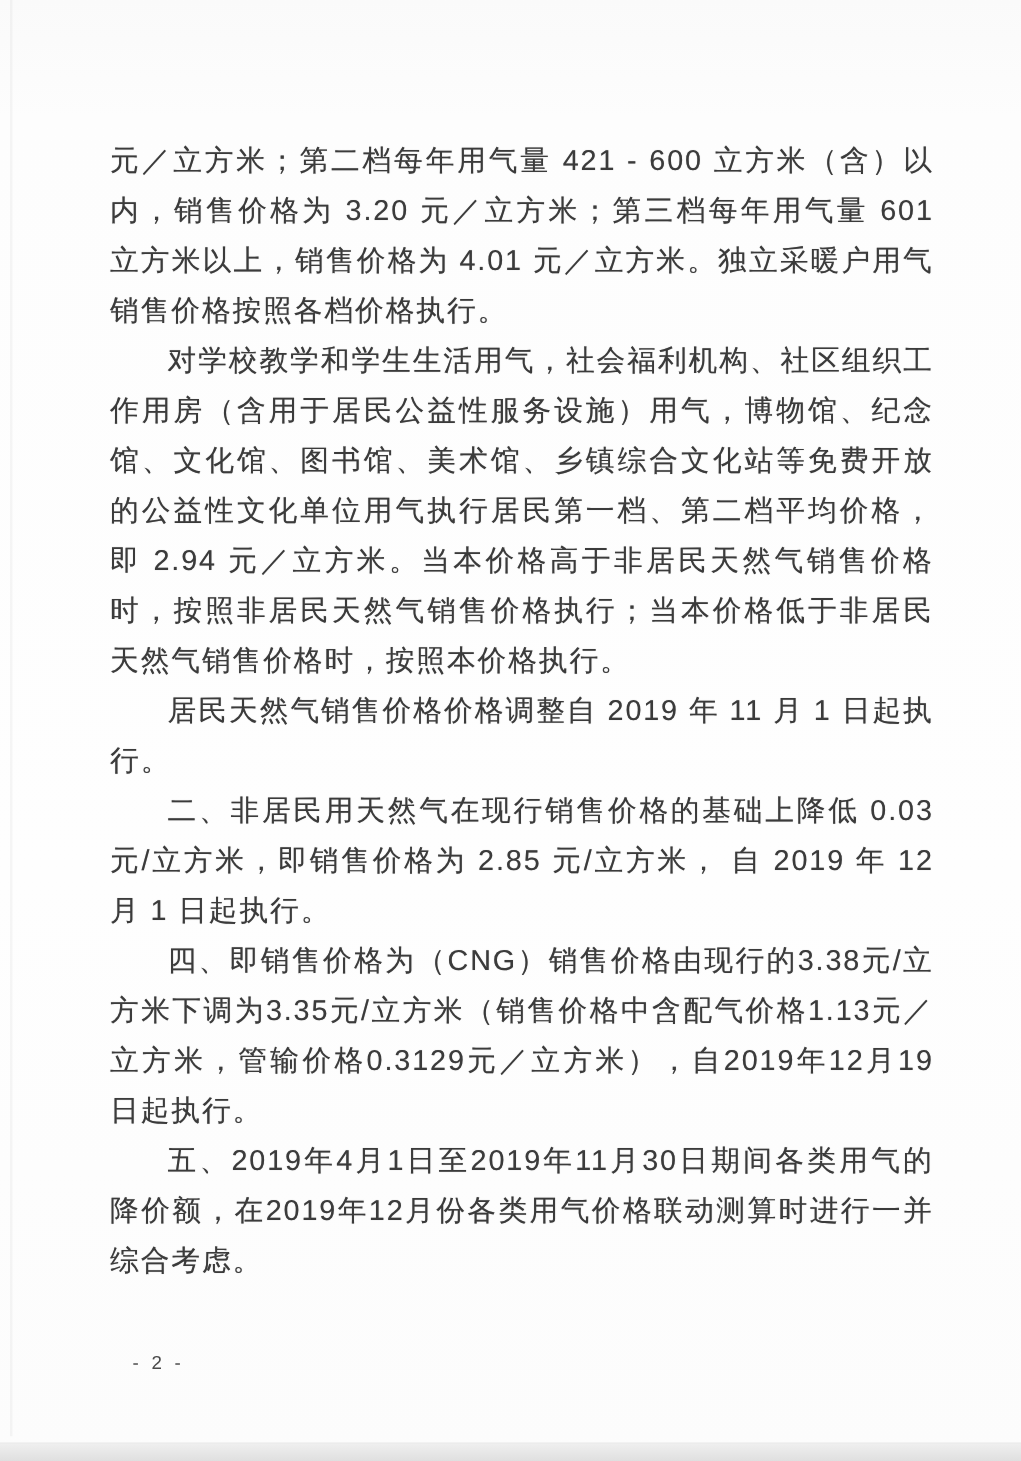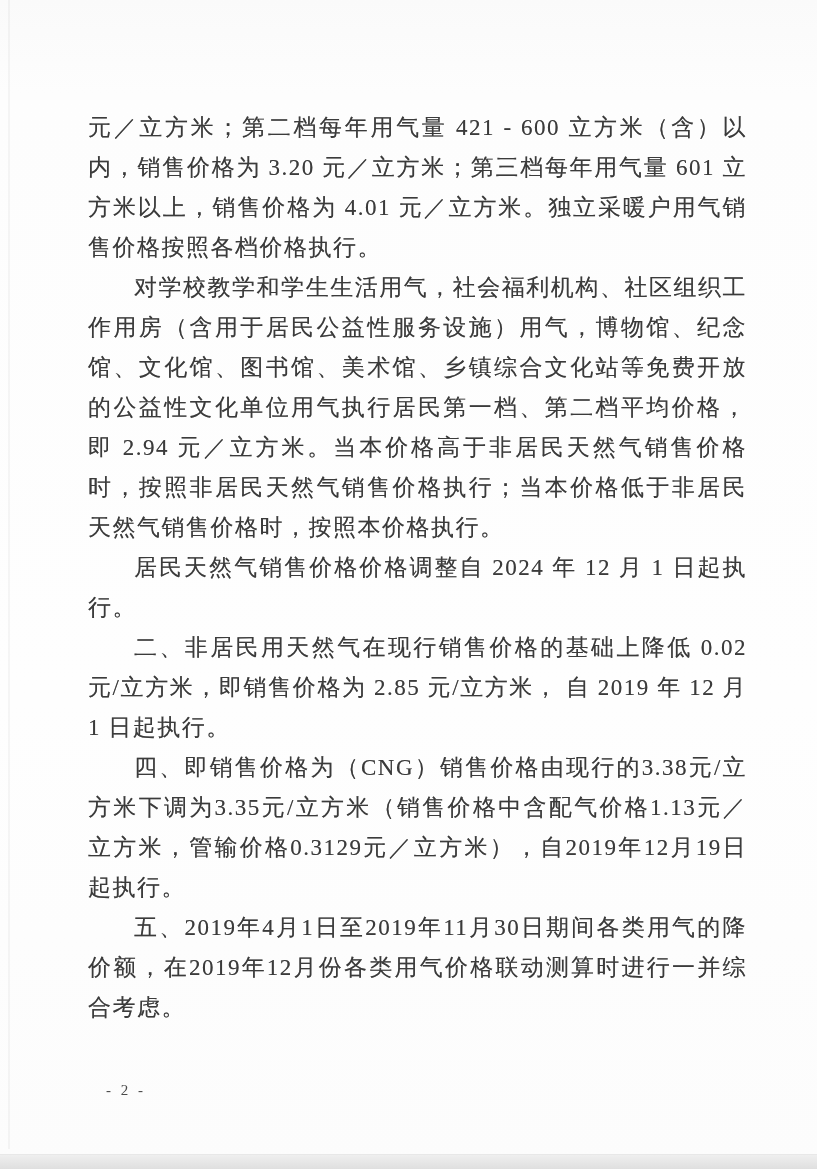--- a/index.html
+++ b/index.html
@@ -6,21 +6,21 @@
     margin: 0;
     padding: 0;
     background: #ebebeb;
   }
   .page {
     position: relative;
     width: 817px;
     height: 1169px;
     overflow: hidden;
     background: linear-gradient(180deg, #fafafa 0%, #fdfdfd 8%, #fefefe 60%, #fcfcfc 100%);
-    font-family: Liberation Serif, serif;
+    font-family: Liberation Sans, sans-serif;
   }
   .scan-edge-left {
     position: absolute;
     left: 8px;
     top: 0;
     bottom: 20px;
     width: 2px;
     background: rgba(0,0,0,0.035);
   }
   .content {
@@ -64,22 +64,22 @@
 </head>
 <body>
 
 <div class="page">
   <div class="scan-edge-left"></div>
 
   <div class="content">
 
   <p class="para">元／立方米；第二档每年用气量 421 - 600 立方米（含）以内，销售价格为 3.20 元／立方米；第三档每年用气量 601 立方米以上，销售价格为 4.01 元／立方米。独立采暖户用气销售价格按照各档价格执行。</p>
       <p class="para indent">对学校教学和学生生活用气，社会福利机构、社区组织工作用房（含用于居民公益性服务设施）用气，博物馆、纪念馆、文化馆、图书馆、美术馆、乡镇综合文化站等免费开放的公益性文化单位用气执行居民第一档、第二档平均价格，即 2.94 元／立方米。当本价格高于非居民天然气销售价格时，按照非居民天然气销售价格执行；当本价格低于非居民天然气销售价格时，按照本价格执行。</p>
-      <p class="para indent">居民天然气销售价格价格调整自 2024 年 12 月 1 日起执行。</p>
-      <p class="para indent">二、非居民用天然气在现行销售价格的基础上降低 0.02 元/立方米，即销售价格为 2.85 元/立方米， 自 2019 年 12 月 1 日起执行。</p>
+      <p class="para indent">居民天然气销售价格价格调整自 2019 年 11 月 1 日起执行。</p>
+      <p class="para indent">二、非居民用天然气在现行销售价格的基础上降低 0.03 元/立方米，即销售价格为 2.85 元/立方米， 自 2019 年 12 月 1 日起执行。</p>
       <p class="para indent">四、即销售价格为（CNG）销售价格由现行的3.38元/立方米下调为3.35元/立方米（销售价格中含配气价格1.13元／立方米，管输价格0.3129元／立方米），自2019年12月19日起执行。</p>
       <p class="para indent">五、2019年4月1日至2019年11月30日期间各类用气的降价额，在2019年12月份各类用气价格联动测算时进行一并综合考虑。</p>
     </div>
 
   <div class="footer-page-number">- 2 -</div>
 
   <div class="scan-band-bottom"></div>
 </div>
 
 </body></html>

